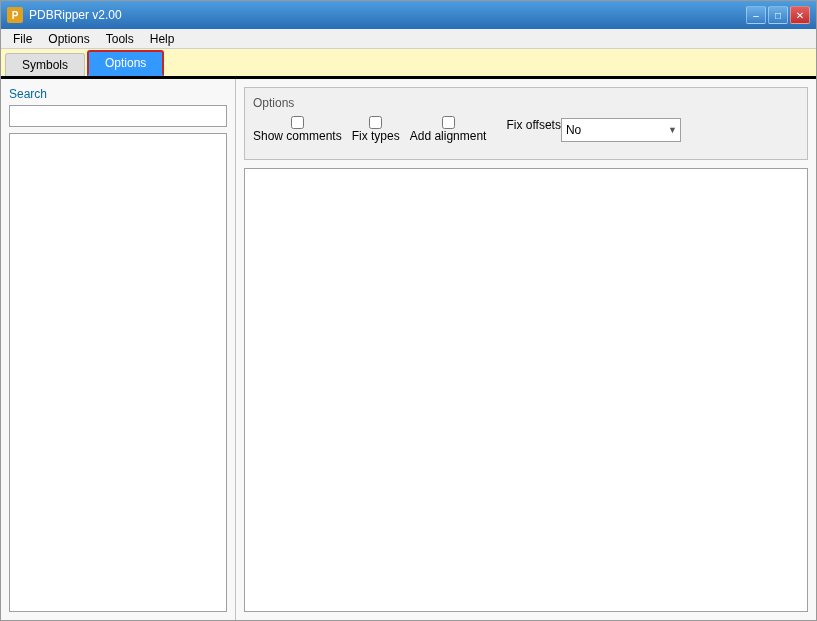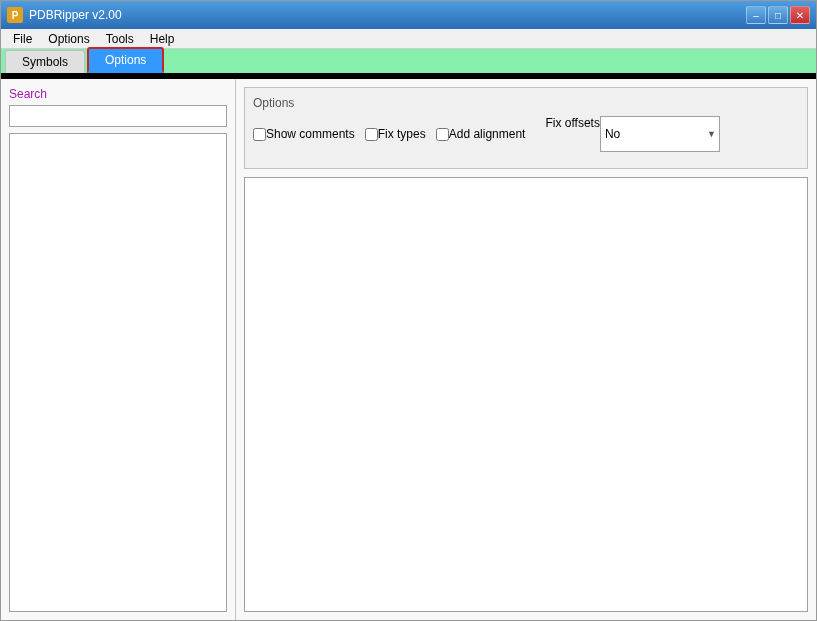--- a/index.html
+++ b/index.html
@@ -99,26 +99,26 @@
     .menu-item {
       padding: 2px 8px;
       cursor: pointer;
       border-radius: 2px;
       color: #000;
       font-size: 12px;
     }
 
     
     .tab-bar {
-      background: #86efac;
+      background: #fef9c3;
       height: 30px;
       display: flex;
       align-items: flex-end;
       padding: 0 4px;
-      border-bottom: 6px solid #000000;
+      border-bottom: 3px solid #000000;
       flex-shrink: 0;
     }
 
     .tab {
       padding: 4px 16px;
       cursor: pointer;
       border: 1px solid #c0c0c0;
       border-bottom: none;
       background: #e0e0e0;
       color: #000;
@@ -148,21 +148,21 @@
       flex-direction: column;
       border-right: 1px solid #c0c0c0;
       padding: 8px;
       background: #f8f8f8;
       flex-shrink: 0;
     }
 
     .search-label {
       font-size: 12px;
       margin-bottom: 4px;
-      color: #a21caf;
+      color: #0369a1;
     }
 
     .search-input {
       width: 100%;
       height: 22px;
       border: 1px solid #a0a0a0;
       background: white;
       padding: 2px 4px;
       font-size: 12px;
       margin-bottom: 6px;
@@ -190,20 +190,21 @@
       align-items: center;
       gap: 10px;
       margin-bottom: 8px;
     }
 
     .checkbox-item {
       display: flex;
       align-items: center;
       gap: 0;
       cursor: pointer;
+      flex-direction: column;
     }
 
     .checkbox-item input[type="checkbox"] {
       width: 13px;
       height: 13px;
       cursor: pointer;
     }
 
     .checkbox-label {
       font-size: 12px;
@@ -218,21 +219,21 @@
     }
 
     .fix-offsets-label {
       font-size: 12px;
       color: #000;
       margin-bottom: 4px;
     }
 
     .fix-offsets-select {
       width: 120px;
-      height: 36px;
+      height: 24px;
       border: 1px solid #a0a0a0;
       background: white;
       font-size: 12px;
       padding: 0 4px;
       cursor: pointer;
       appearance: none;
       -webkit-appearance: none;
       position: relative;
     }
 

